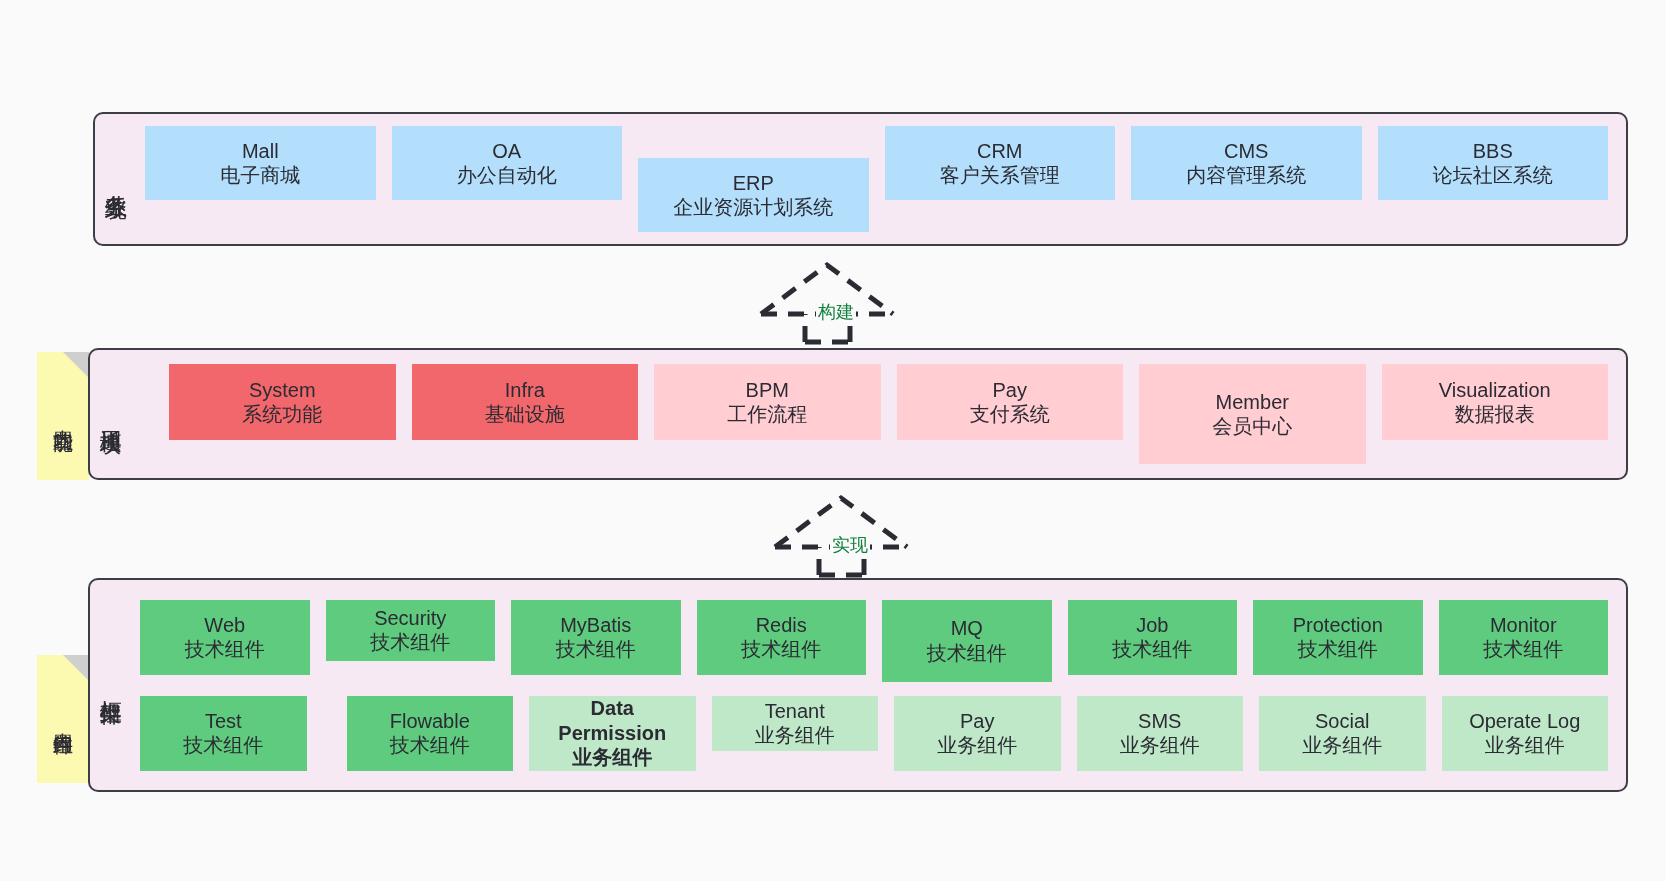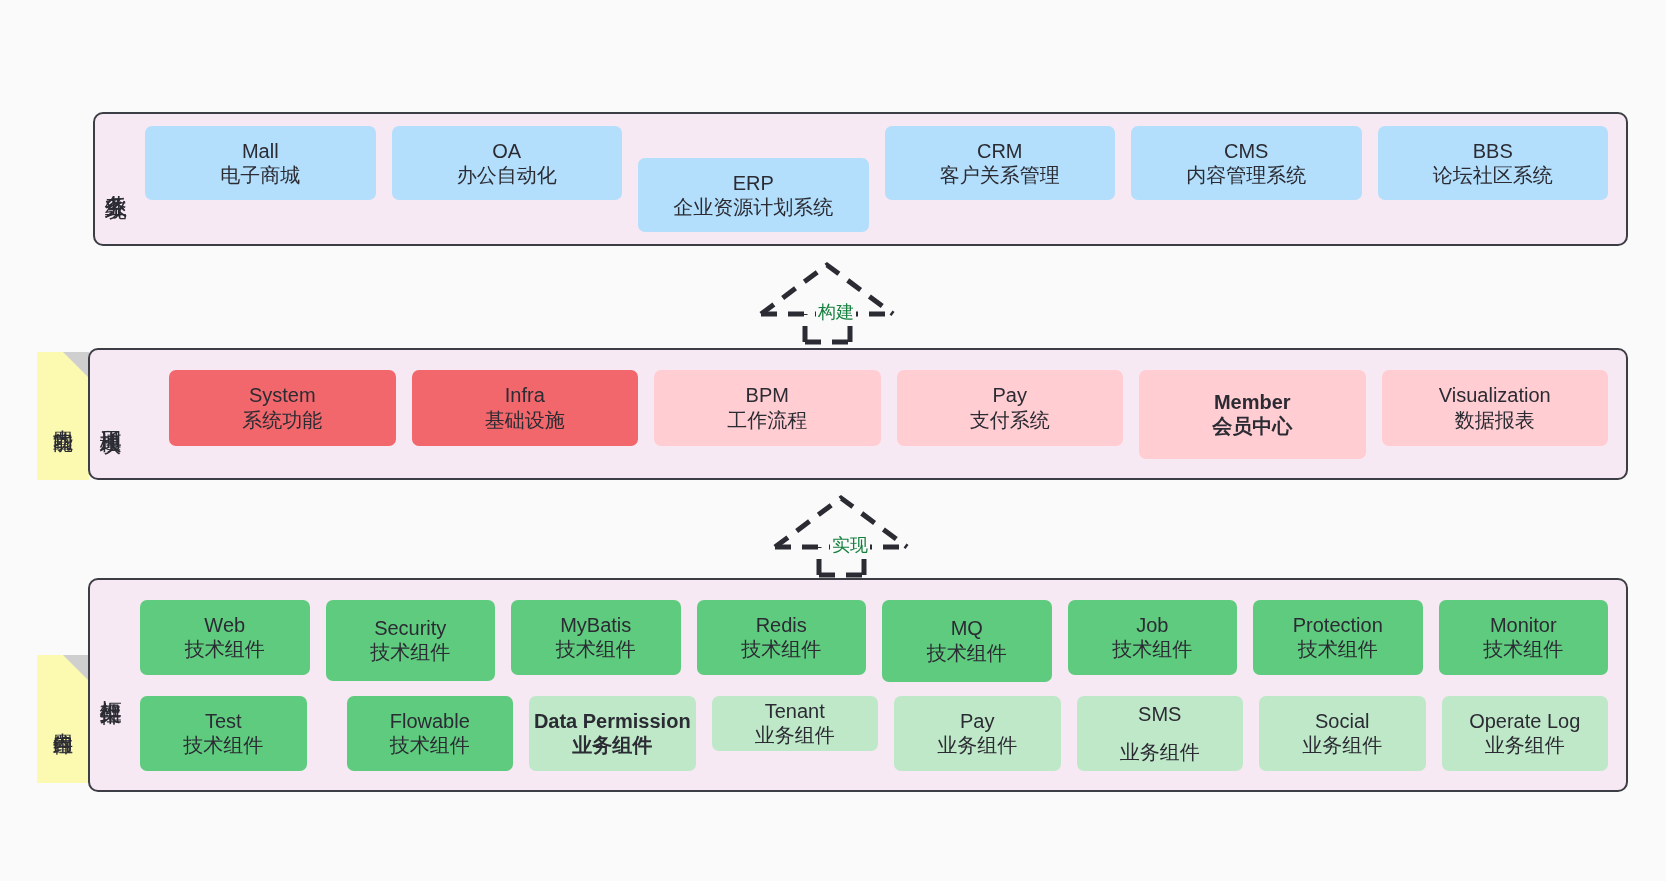--- a/index.html
+++ b/index.html
@@ -57,30 +57,30 @@
     gap: 14px;
     padding: 0 18px 0 8px;
   }
   .card-row {
     display: flex;
     flex-direction: row;
     gap: 16px;
   }
   .card {
     flex: 1 1 0;
-    border-radius: 7px;
+    border-radius: 0;
     display: flex;
     flex-direction: column;
     align-items: center;
     justify-content: center;
     text-align: center;
     color: #2b2b33;
     font-size: 20px;
     line-height: 1.22;
-    padding: 6px 0;
+    padding: 6px 12px;
     box-sizing: border-box;
     user-select: none;
   }
   .card .l1 { white-space: normal; }
   .card .l2 { white-space: nowrap; }
 
   
   .c-blue        { background: #b3dffc; }
   .c-red         { background: #f2676b; }
   .c-pink        { background: #ffcdd2; }
@@ -190,21 +190,21 @@
           <span class="l2">基础设施</span>
         </div>
         <div class="card c-pink" style="height:76px;">
           <span class="l1">BPM</span>
           <span class="l2">工作流程</span>
         </div>
         <div class="card c-pink" style="height:76px;">
           <span class="l1">Pay</span>
           <span class="l2">支付系统</span>
         </div>
-        <div class="card c-pink" style="height:89px;font-weight:bold;">
+        <div class="card c-pink" style="height:100px;">
           <span class="l1">Member</span>
           <span class="l2">会员中心</span>
         </div>
         <div class="card c-pink" style="height:76px;">
           <span class="l1">Visualization</span>
           <span class="l2">数据报表</span>
         </div>
       </div>
     </div>
   </div>
@@ -227,21 +227,21 @@
 
   <div class="layer" id="layer-framework-components" style="left:88px; top:578px; width:1540px; height:214px;">
     <div class="layer-title">框架组件</div>
     <div class="layer-body">
 
       <div class="card-row">
         <div class="card c-green" style="height:75px;">
           <span class="l1">Web</span>
           <span class="l2">技术组件</span>
         </div>
-        <div class="card c-green" style="height:81px;">
+        <div class="card c-green" style="height:61px;">
           <span class="l1">Security</span>
           <span class="l2">技术组件</span>
         </div>
         <div class="card c-green" style="height:75px;">
           <span class="l1">MyBatis</span>
           <span class="l2">技术组件</span>
         </div>
         <div class="card c-green" style="height:75px;">
           <span class="l1">Redis</span>
           <span class="l2">技术组件</span>
@@ -278,21 +278,21 @@
           <span class="l2">业务组件</span>
         </div>
         <div class="card c-lightgreen" style="height:55px;">
           <span class="l1">Tenant</span>
           <span class="l2">业务组件</span>
         </div>
         <div class="card c-lightgreen" style="height:75px;">
           <span class="l1">Pay</span>
           <span class="l2">业务组件</span>
         </div>
-        <div class="card c-lightgreen" style="height:75px;justify-content:space-between;">
+        <div class="card c-lightgreen" style="height:75px;">
           <span class="l1">SMS</span>
           <span class="l2">业务组件</span>
         </div>
         <div class="card c-lightgreen" style="height:75px;">
           <span class="l1">Social</span>
           <span class="l2">业务组件</span>
         </div>
         <div class="card c-lightgreen" style="height:75px;">
           <span class="l1">Operate Log</span>
           <span class="l2">业务组件</span>

